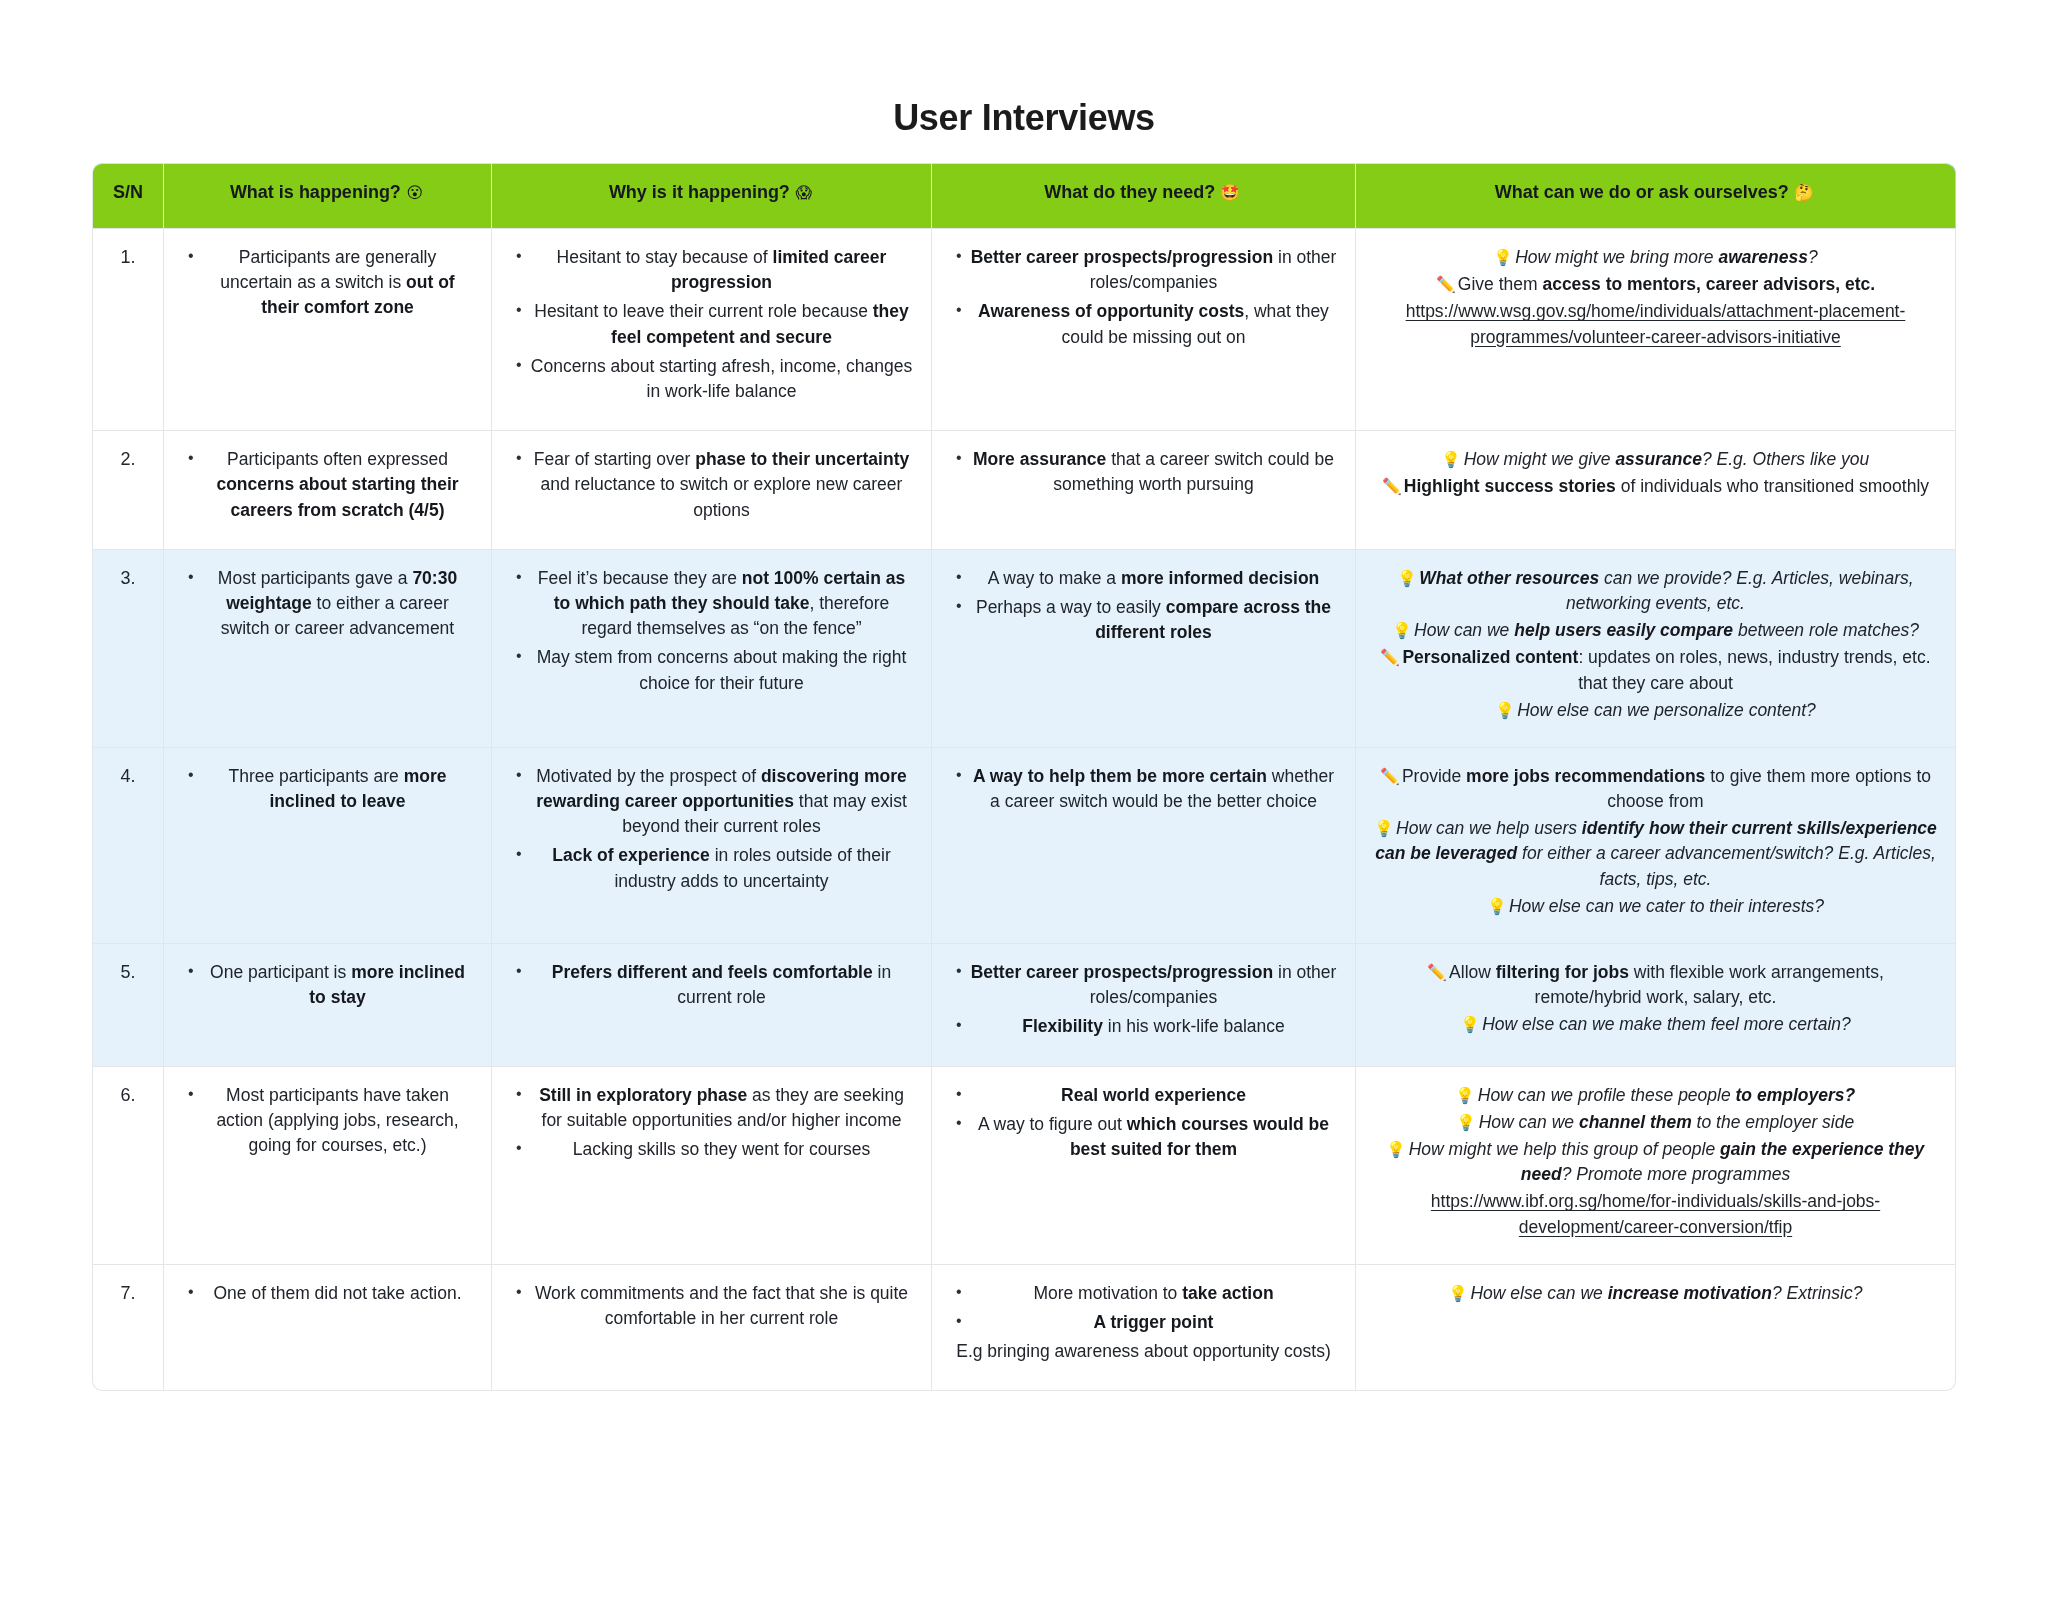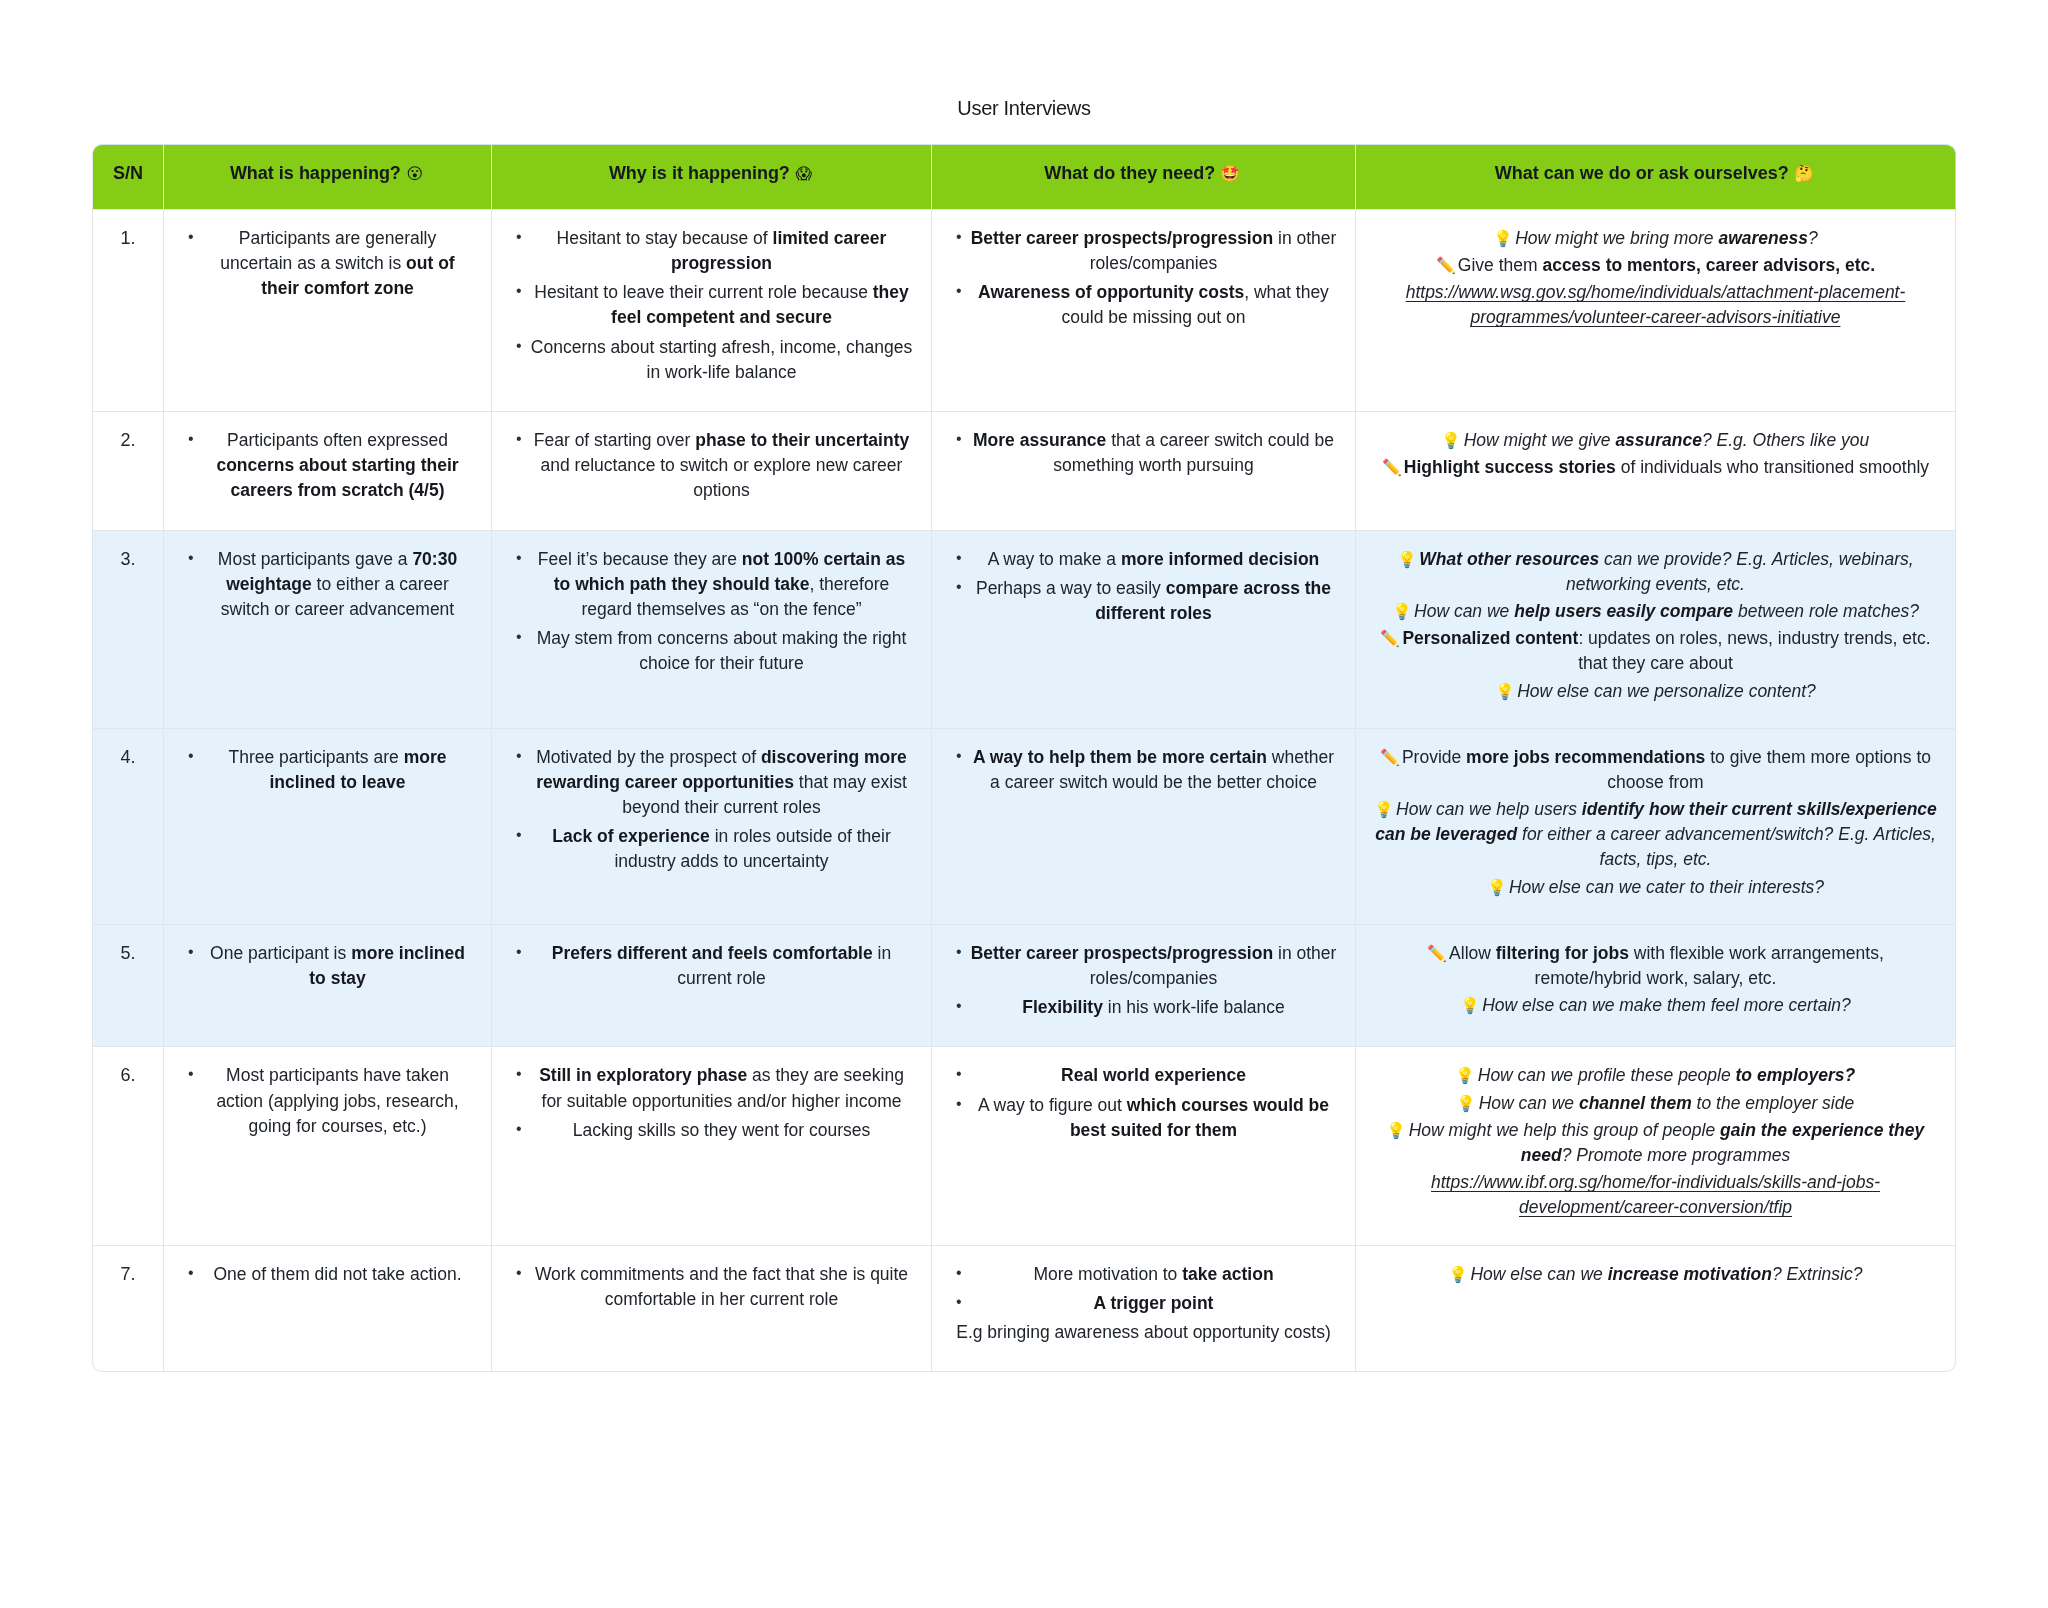--- a/index.html
+++ b/index.html
@@ -15,22 +15,22 @@
   .page {
     width: 2048px;
     height: 1608px;
     background: #ffffff;
     position: relative;
     padding: 0;
   }
 
   .doc-title {
     text-align: center;
-    font-size: 20px;
-    font-weight: 400;
+    font-size: 36px;
+    font-weight: 700;
     color: #1b1b1b;
     letter-spacing: -0.3px;
     padding-top: 96px;
     padding-bottom: 0;
     line-height: 1.2;
   }
 
   .table-wrap {
     margin: 24px auto 0 auto;
     width: 1864px;
@@ -122,21 +122,20 @@
   ul.bullets > li.nobullet::before { content: ""; }
 
   .lines p {
     margin: 0 0 2px 0;
     text-align: center;
   }
 
   b, strong { font-weight: 700; color: #15181d; }
   em, i { font-style: italic; }
   .link {
-    font-style: italic;
     text-decoration: underline;
     text-underline-offset: 3px;
     color: #20242b;
     word-break: break-word;
   }
   .emoji {
     font-family: "DejaVu Sans", sans-serif;
     font-style: normal;
     font-size: 16px;
     margin-right: 2px;

